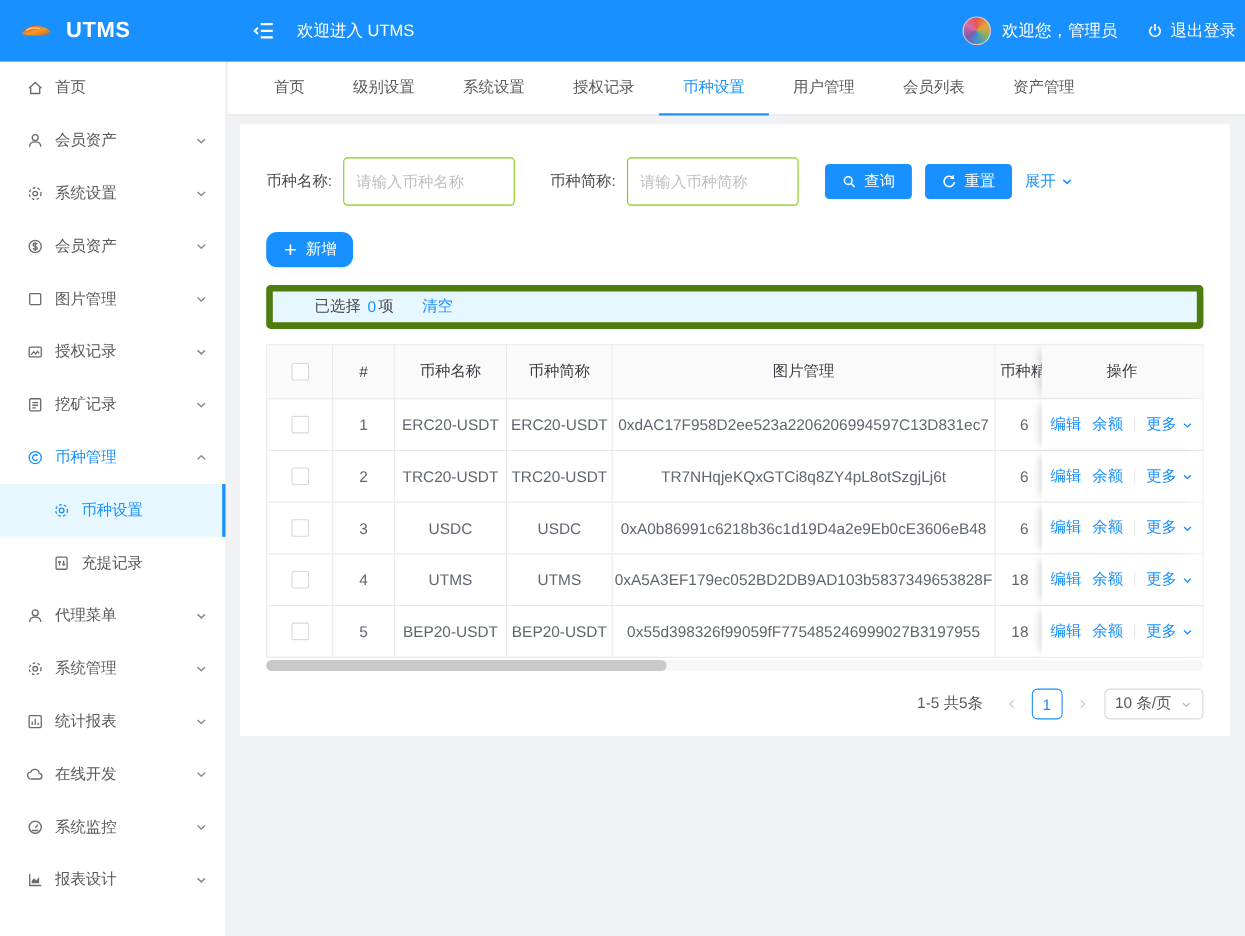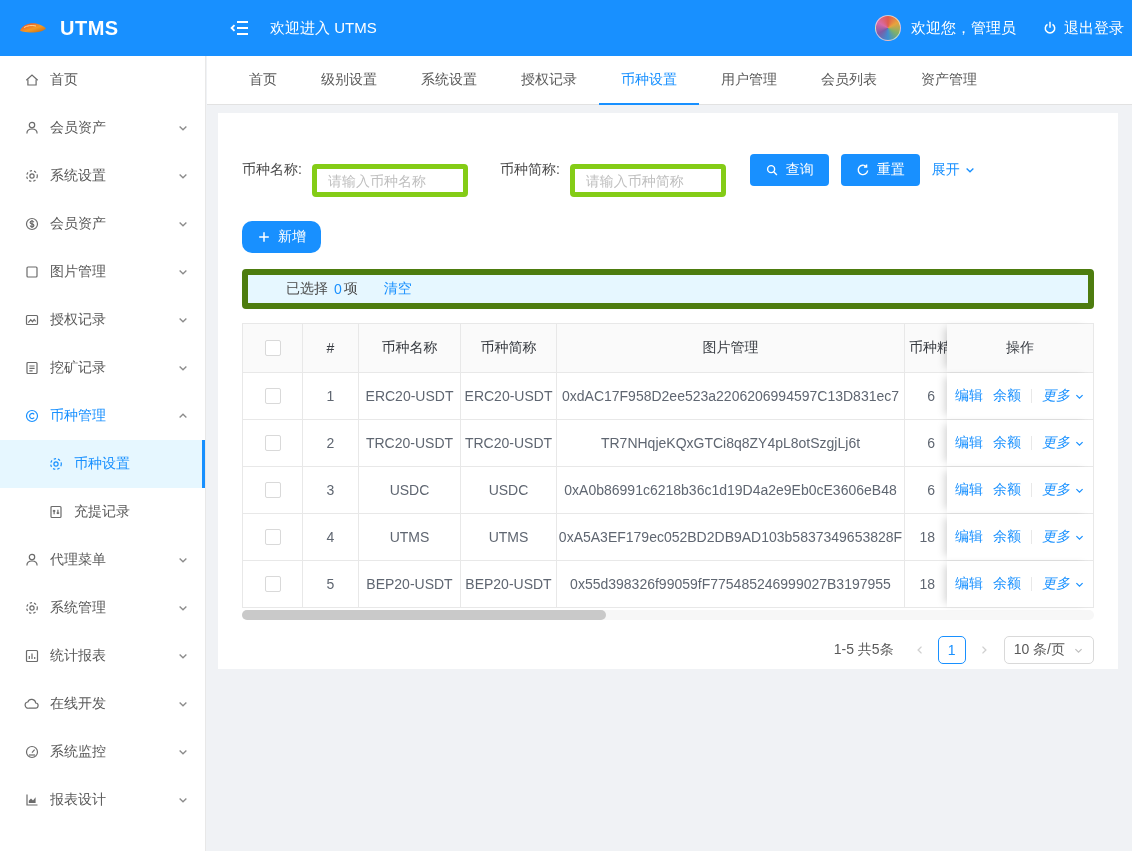--- a/index.html
+++ b/index.html
@@ -42,22 +42,22 @@
     display:flex; align-items:stretch; padding-left:20px; }
   .tab { padding:0 22px; display:flex; align-items:center; color:#595959; cursor:pointer; position:relative; }
   .tab.active { color:#1890ff; }
   .tab.active::after { content:""; position:absolute; left:0; right:0; bottom:-1px; height:2px; background:#1890ff; }
 
   .card { margin:8px 14px 0 11px; background:#fff; padding:30px 24px 28px; height:556px; }
 
   
   .filter-row { display:flex; align-items:center; }
   .f-label { color:#4a4a4a; margin-right:10px; }
-  .f-input { width:156px; height:33px; border:5px solid #84cc16; border-radius:4px; padding:0 11px;
-    font-size:14px; color:#595959; font-family:inherit; outline:none;margin-top:21px; }
+  .f-input { width:156px; height:44px; border:1px solid #84cc16; border-radius:4px; padding:0 11px;
+    font-size:14px; color:#595959; font-family:inherit; outline:none; }
   .f-input::placeholder { color:#bfbfbf; }
   .gap32 { width:32px; flex:none; }
   .btn { height:32px; border:none; border-radius:4px; background:#1890ff; color:#fff; font-size:14px;
     font-family:inherit; display:inline-flex; align-items:center; padding:0 15px; cursor:pointer; }
   .btn svg { margin-right:7px; }
   .query-btn { margin-left:24px; }
   .reset-btn { margin-left:12px; }
   .expand-link { margin-left:12px; color:#1890ff; display:inline-flex; align-items:center; cursor:pointer; }
   .expand-link svg { margin-left:4px; }
 
@@ -78,21 +78,21 @@
   .thead .cell { height:48px; background:#fafafa; color:#383c42; }
   .cell.c-precision { border-right:none; justify-content:flex-end; padding-right:12px; }
   .thead .cell.c-precision { justify-content:flex-start; padding:0 0 0 4px; }
   .cell.c-op { border-right:none; background:#fff; position:relative; z-index:2;
     box-shadow:-6px 0 8px -4px rgba(0,0,0,.18); }
   .thead .cell.c-op { background:#fafafa; }
   .checkbox { width:16px; height:16px; border:1px solid #d9d9d9; border-radius:2px; background:#fff; cursor:pointer; }
   .op-link { color:#1890ff; cursor:pointer; }
   .op-link + .op-link { margin-left:10px; }
   .op-divider { width:0; height:14px; border-left:1px solid #e8e8e8; margin:0 10px; }
-  .more-link { display:inline-flex; align-items:center;font-style:italic; }
+  .more-link { display:inline-flex; align-items:center; }
   .more-link svg { margin-left:4px; }
 
   
   .hscroll { margin-top:2px; width:852px; height:10px; background:#f7f7f7; border-radius:5px; position:relative; }
   .hscroll-thumb { position:absolute; left:0; top:0; width:364px; height:10px; background:#c9c9c9; border-radius:5px; cursor:grab; }
 
   
   .pager { margin-top:16px; width:852px; display:flex; justify-content:flex-end; align-items:center; color:#595959; }
   .pager-total { margin-right:14px; }
   .pg-arrow { width:24px; height:28px; display:flex; align-items:center; justify-content:center;

